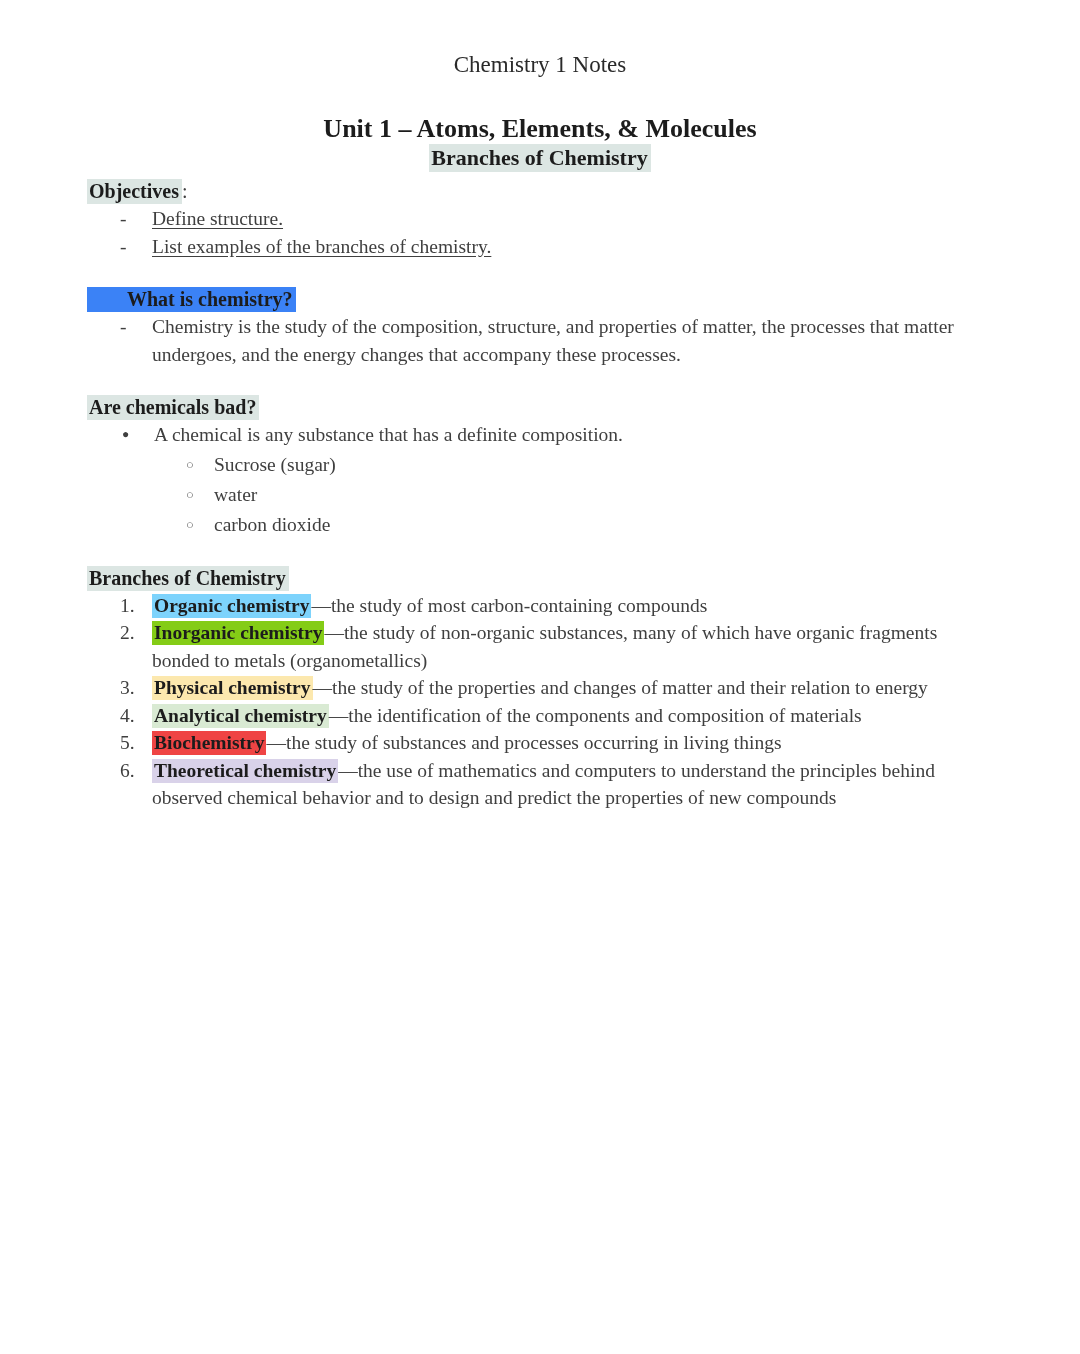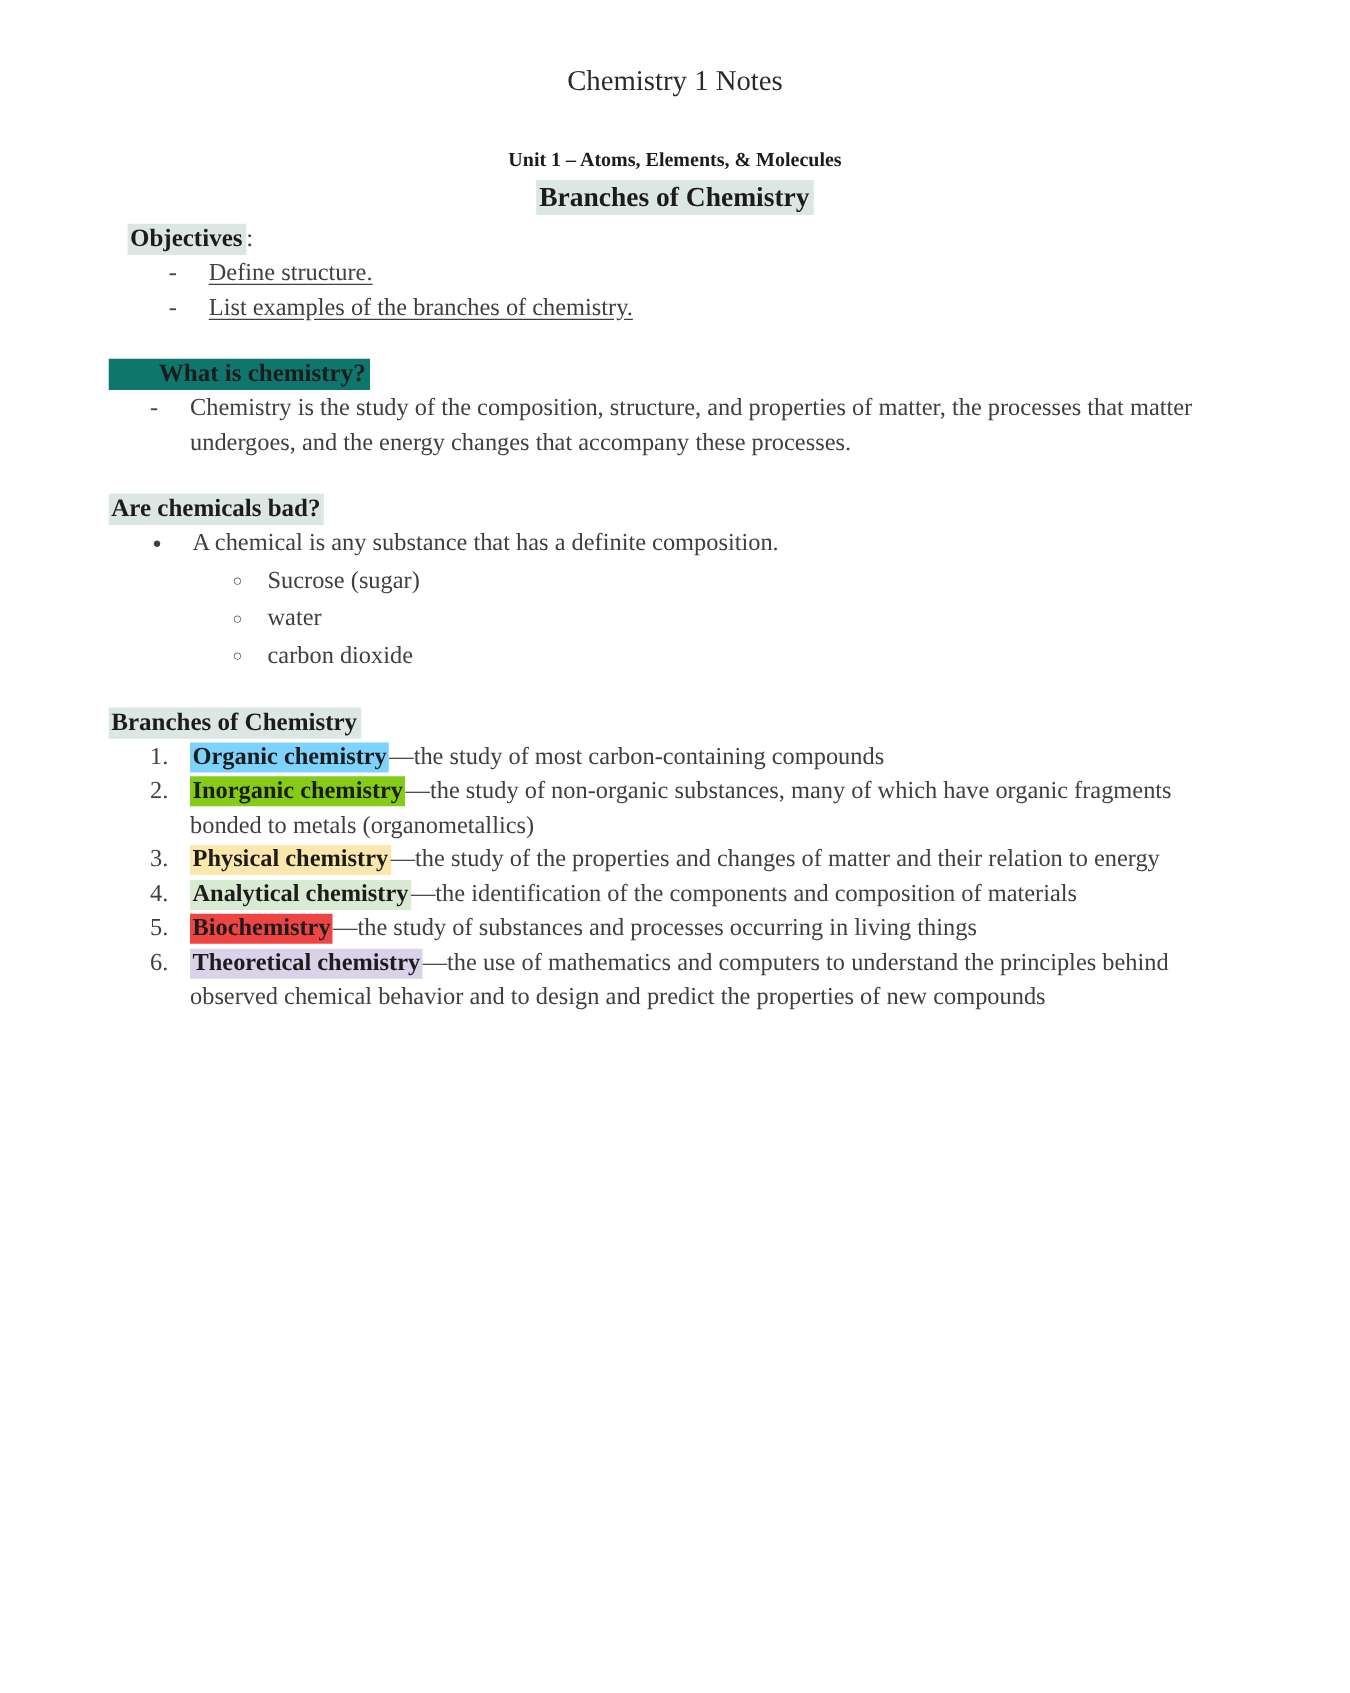--- a/index.html
+++ b/index.html
@@ -23,34 +23,34 @@
   }
   .doc-title {
     text-align: center;
     font-size: 23px;
     line-height: 30px;
     color: #2a2a2a;
     margin-bottom: 34px;
   }
   .unit-heading {
     text-align: center;
-    font-size: 16px;
+    font-size: 26px;
     line-height: 29px;
     font-weight: bold;
     color: #1c1c1c;
   }
   .page-heading {
     text-align: center;
     font-size: 22px;
     line-height: 29px;
     font-weight: bold;
     color: #1c1c1c;
   }
   .section { margin-top: 25px; }
-  .section.first { margin-top: 5px; margin-left: 15px; }
+  .section.first { margin-top: 5px; }
   .sec-heading {
     font-size: 20px;
     line-height: 28px;
     font-weight: bold;
     color: #1c1c1c;
   }
   .hl {
     padding: 1px 3px 2px 2px;
   }
   .colon { font-weight: normal; color: #3f3f3f; }
@@ -93,21 +93,21 @@
       <span class="marker">-</span>
       <span class="li-text underlined">Define structure.</span>
     </div>
     <div class="li l1">
       <span class="marker">-</span>
       <span class="li-text underlined">List examples of the branches of chemistry.</span>
     </div>
   </div>
 
   <div class="section">
-    <div class="sec-heading"><span class="hl" style="background-color: #0f766e; padding-left: 40px;">What is chemistry?</span></div>
+    <div class="sec-heading"><span class="hl" style="background-color: #3b82f6; padding-left: 40px;">What is chemistry?</span></div>
     <div class="li l1">
       <span class="marker">-</span>
       <span class="li-text">Chemistry is the study of the composition, structure, and properties of matter, the processes that matter undergoes, and the energy changes that accompany these processes.</span>
     </div>
   </div>
 
   <div class="section">
     <div class="sec-heading"><span class="hl" style="background-color: rgb(220, 230, 227);">Are chemicals bad?</span></div>
     <div class="li l1">
       <span class="marker disc">●</span>

